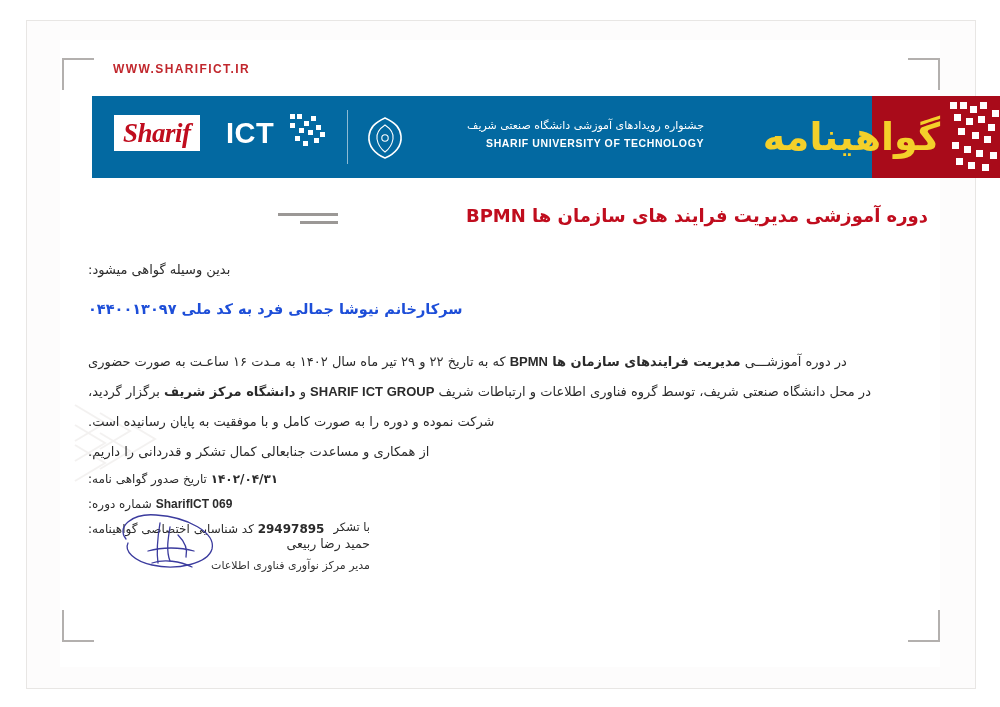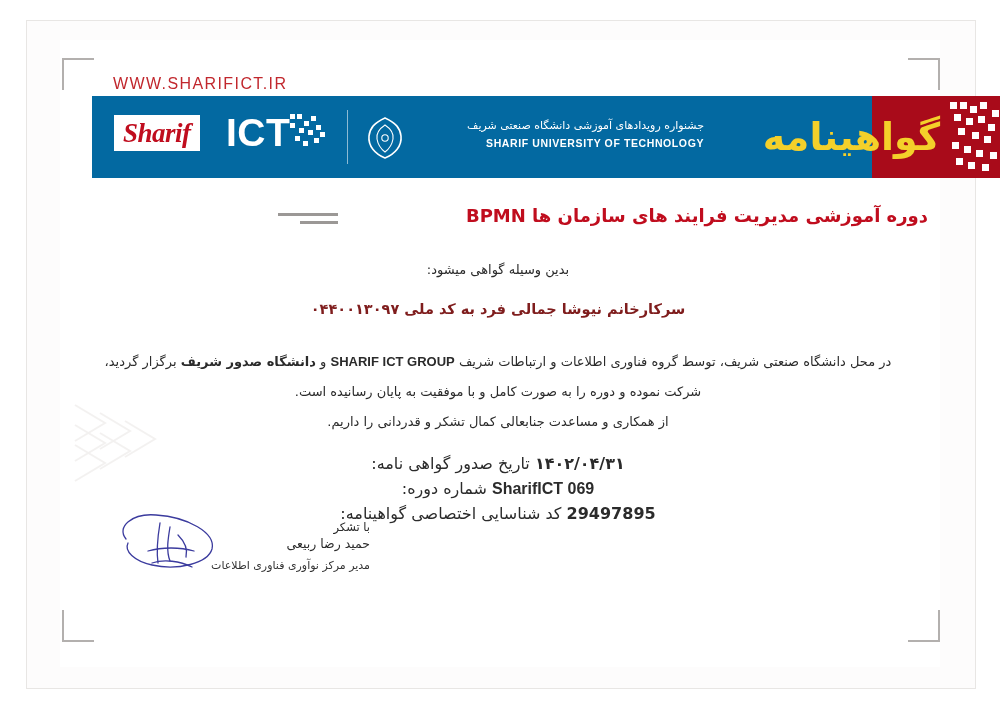--- a/index.html
+++ b/index.html
@@ -54,26 +54,25 @@
   .corner.tr { left: 908px; top: 58px;  border-right-width: 2px; border-top-width: 2px; }
   .corner.bl { left: 62px;  top: 610px; border-left-width: 2px;  border-bottom-width: 2px; }
   .corner.br { left: 908px; top: 610px; border-right-width: 2px; border-bottom-width: 2px; }
 
   
   .site-url {
     position: absolute;
     left: 113px;
     top: 62px;
     font-family: "Liberation Sans", sans-serif;
-    font-size: 16px;
-    font-weight: normal;
+    font-size: 12px;
+    font-weight: bold;
     letter-spacing: 1.4px;
     color: #c1272d;
     direction: ltr;
-    margin-top: 13px;
   }
 
   
   .header-band {
     position: absolute;
     left: 92px;
     top: 96px;
     width: 920px;
     height: 82px;
     background: #0369a1;
@@ -111,21 +110,21 @@
     padding: 0 9px;
     letter-spacing: -0.5px;
   }
   .logo-ict {
     position: absolute;
     left: 112px;
     top: 3px;
     color: #ffffff;
     font-family: "Liberation Sans", sans-serif;
     font-weight: bold;
-    font-size: 39px;
+    font-size: 29px;
     line-height: 36px;
     letter-spacing: 0.5px;
   }
   .logo-pixels {
     position: absolute;
     left: 176px;
     top: 2px;
     width: 38px;
     height: 38px;
   }
@@ -229,45 +228,44 @@
   .dash.d1 { width: 60px; }
   .dash.d2 { width: 38px; margin-left: 22px; }
 
   
   .body-area {
     position: absolute;
     right: 92px;
     top: 262px;
     width: 820px;
     direction: rtl;
-    text-align: center;
+    text-align: left;
     color: #2b2b2b;
     font-family: "DejaVu Sans", sans-serif;
   }
   .line-hereby {
     font-size: 13px;
     margin-bottom: 24px;
   }
   .recipient {
-    color: #7f1d1d;
+    color: #1d4ed8;
     font-size: 14.5px;
     font-weight: bold;
     margin-bottom: 30px;
   }
   .para {
     font-size: 13px;
     line-height: 30px;
     margin: 0;
   }
   .para b { font-weight: bold; }
   .ltr-inline { direction: ltr; unicode-bidi: embed; display: inline-block; font-family: "Liberation Sans", sans-serif; font-weight: bold; }
 
   .meta {
-    margin-top: 14px;
-    font-size: 16px;
+    font-size: 12px;
     line-height: 25px;
   }
   .meta .val { font-weight: bold; }
 
   
   .sign-block {
     position: absolute;
     left: 120px;
     top: 520px;
     width: 250px;
@@ -388,23 +386,26 @@
     <div class="title-dashes">
       <div class="dash d1"></div>
       <div class="dash d2"></div>
     </div>
   </div>
 
   <div class="body-area">
     <div class="line-hereby">بدین وسیله گواهی میشود:</div>
     <div class="recipient">سرکارخانم نیوشا جمالی فرد به کد ملی ۰۴۴۰۰۱۳۰۹۷</div>
 
-
     <p class="para">
-      <span>در محل دانشگاه صنعتی شریف، توسط گروه فناوری اطلاعات و ارتباطات شریف </span><span class="ltr-inline">SHARIF ICT GROUP</span><span> و </span><b>دانشگاه صدور شریف</b><span> برگزار گردید،</span>
+      <span>در دوره آموزشـــی </span><b>مدیریت فرایندهای سازمان ها</b><span> </span><span class="ltr-inline">BPMN</span><span> که به تاریخ ۲۲ و ۲۹ تیر ماه سال ۱۴۰۲ به مـدت ۱۶ ساعـت به صورت حضوری</span>
+    </p>
+
+    <p class="para">
+      <span>در محل دانشگاه صنعتی شریف، توسط گروه فناوری اطلاعات و ارتباطات شریف </span><span class="ltr-inline">SHARIF ICT GROUP</span><span> و </span><b>دانشگاه مرکز شریف</b><span> برگزار گردید،</span>
     </p>
 
     <p class="para">شرکت نموده و دوره را به صورت کامل و با موفقیت به پایان رسانیده است.</p>
     <p class="para">از همکاری و مساعدت جنابعالی کمال تشکر و قدردانی را داریم.</p>
 
     <div class="meta">
       <div>
         <span class="val">۱۴۰۲/۰۴/۳۱</span>
         <span>تاریخ صدور گواهی نامه:</span>
       </div>

